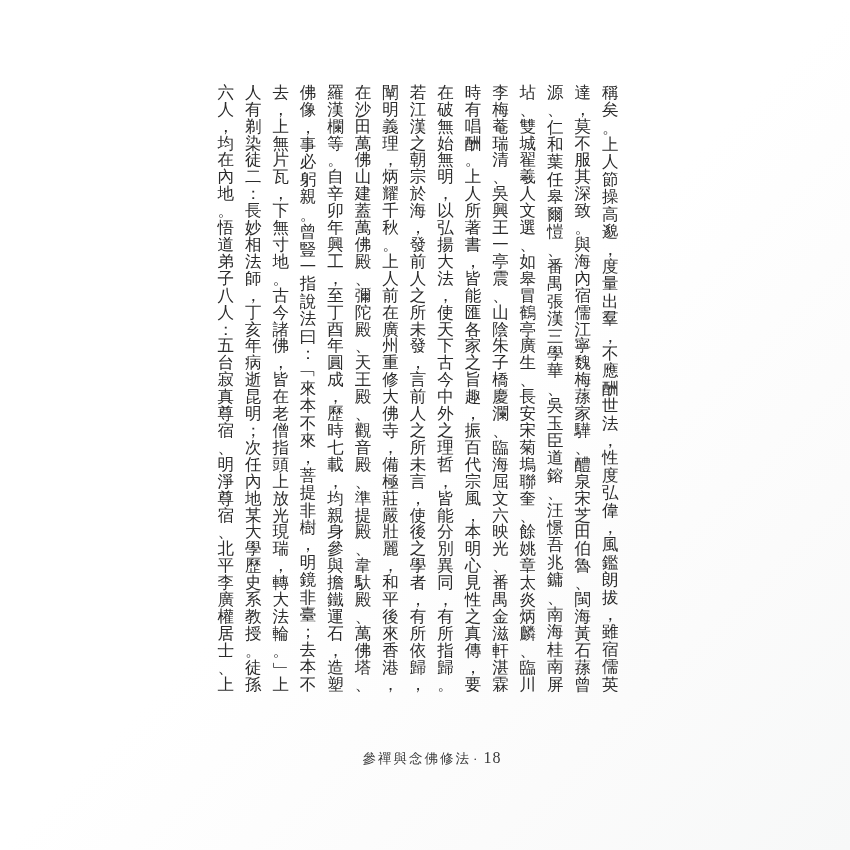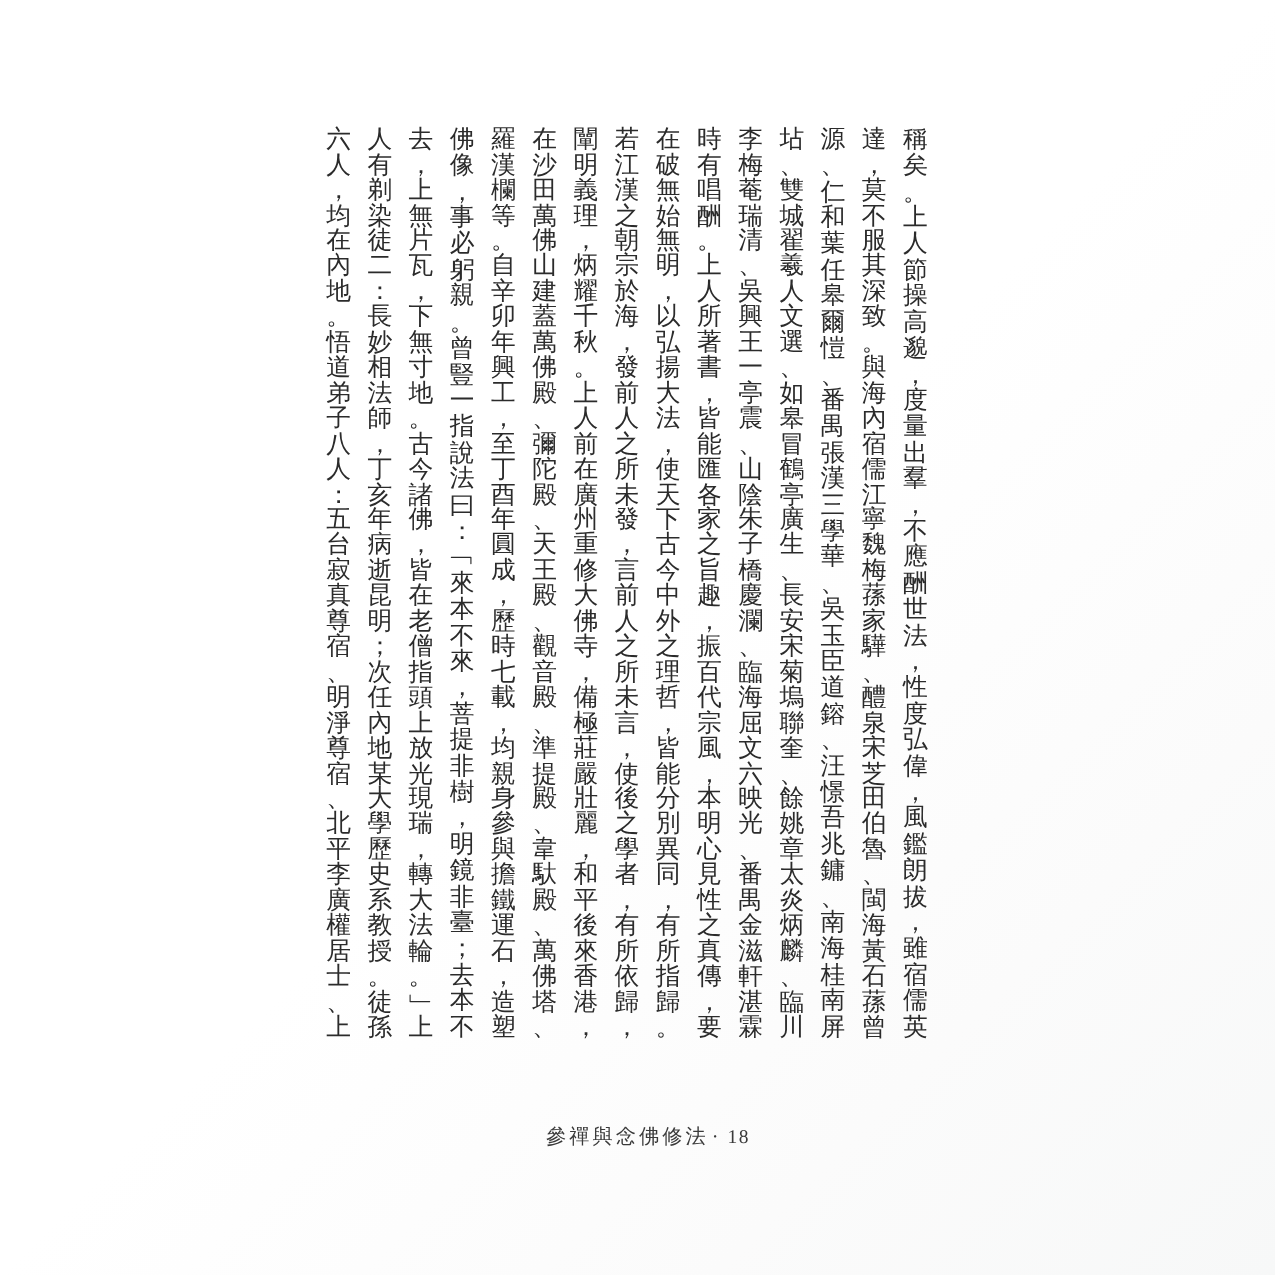--- a/index.html
+++ b/index.html
@@ -59,21 +59,21 @@
     color: #3a3a3a;
     font-size: 13.5px;
     letter-spacing: 2px;
     white-space: nowrap;
   }
   .footer .sep {
     padding: 0 4px 0 2px;
   }
   .footer .pagenum {
     letter-spacing: 1px;
-    font-size: 13px;
+    font-size: 16px;
   }
 </style>
 </head>
 <body>
 
 <div class="page">
 
   <div class="text-block" id="text-block">
       <div class="col">
         <span class="ch">稱</span>

